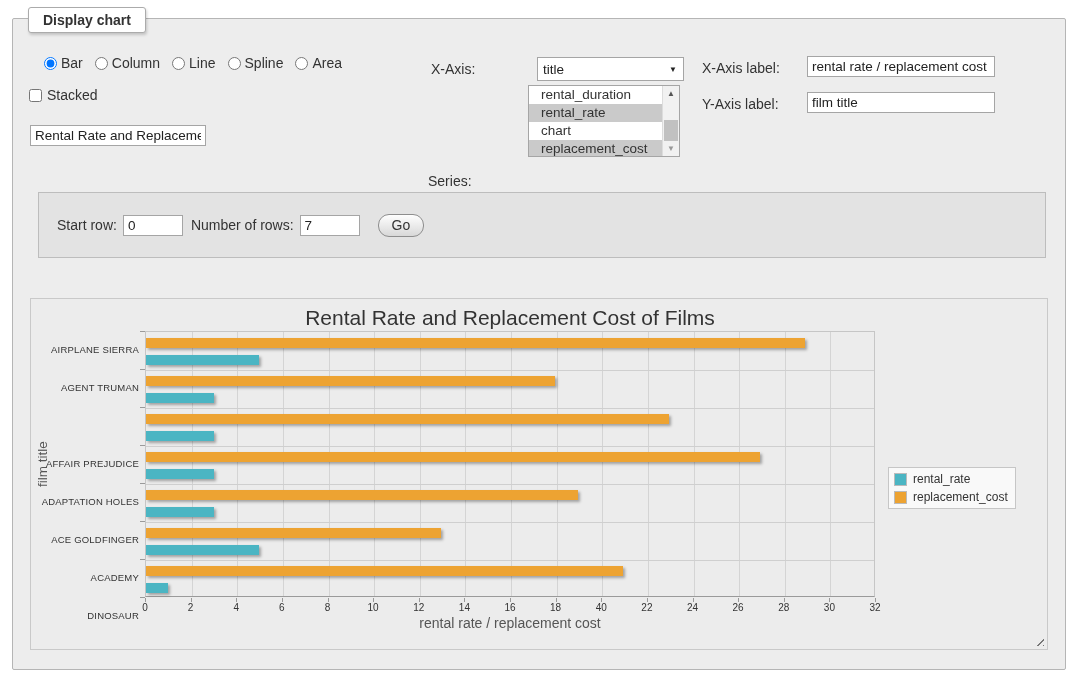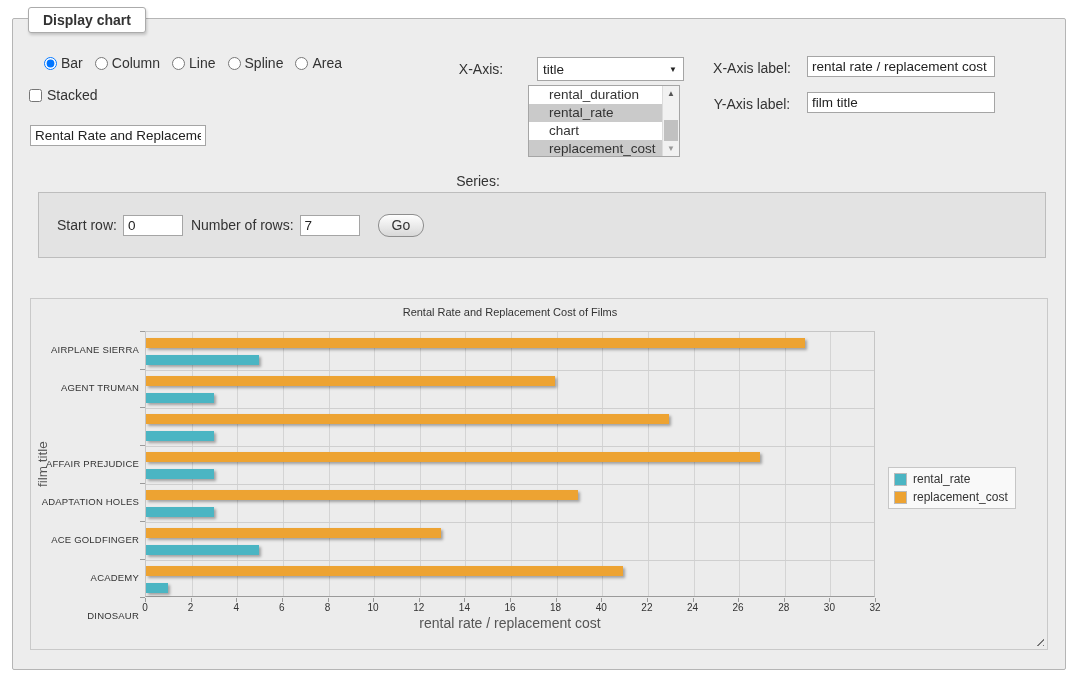--- a/index.html
+++ b/index.html
@@ -13,21 +13,21 @@
   }
   .legend-box {
     position:absolute; left:15px; top:-12px;
     background:#fff; border:1px solid #ababab; border-radius:3px;
     padding:4px 14px; font-size:14px; font-weight:bold; color:#333;
     box-shadow:1px 2px 3px rgba(0,0,0,0.18);
     white-space:nowrap;
   }
 
   .lbl { position:absolute; font-size:14px; color:#333; line-height:20px; }
-  .r-align { text-align:center; }
+  .r-align { text-align:left; }
 
   .radio-group { position:absolute; left:31px; top:36px; display:flex; align-items:flex-start; gap:12px; font-size:14px; color:#333; }
   .radio-item { display:flex; align-items:center; gap:4px; cursor:default; }
   .radio-item input { margin:0; }
 
   .stacked-row { position:absolute; left:16px; top:68px; display:flex; align-items:center; gap:5px; font-size:14px; color:#333; }
   .stacked-row input { margin:0; }
 
   input[type=text] {
     border:1px solid #a5a5a5; background:#fff; color:#222;
@@ -46,21 +46,21 @@
     background:#fff; border:1px solid #a5a5a5;
     display:flex; align-items:center; padding-left:5px; font-size:13.5px; color:#222;
   }
   .select-arrow { position:absolute; right:6px; top:7px; font-size:8px; color:#222; }
 
   .listbox {
     position:absolute; left:515px; top:66px; width:152px; height:72px;
     background:#fff; border:1px solid #a5a5a5; overflow:hidden;
   }
   .opts { position:absolute; left:0; top:0; right:17px; bottom:0; }
-  .opt { height:18px; line-height:18px; padding-left:20px; font-size:13.5px; color:#333; white-space:nowrap; }
+  .opt { height:18px; line-height:18px; padding-left:12px; font-size:13.5px; color:#333; white-space:nowrap; }
   .opt.sel { background:#cacaca; }
   .scrollbar { position:absolute; right:0; top:0; bottom:0; width:17px; background:#f1f1f1; border-left:1px solid #dcdcdc; }
   .sb-btn { position:absolute; left:0; right:0; height:15px; text-align:center; font-size:8px; line-height:15px; color:#555; background:#f1f1f1; }
   .sb-up { top:0; }
   .sb-down { bottom:0; color:#999; }
   .sb-thumb { position:absolute; left:1px; right:1px; top:34px; height:22px; background:#c1c1c1; }
 
   .xlabel-input { position:absolute; left:794px; top:37px; width:188px; }
   .ylabel-input { position:absolute; left:794px; top:73px; width:188px; }
 
@@ -76,21 +76,21 @@
     border:1px solid #8e8e8e; border-radius:11px;
     background:linear-gradient(#fefefe,#d8d8d8);
     font-family:"Liberation Sans", sans-serif; font-size:14px; color:#333;
     padding:2px 13px; height:23px; line-height:17px;
   }
 
   .chart-box {
     position:absolute; left:17px; top:279px; width:1018px; height:352px;
     background:#ececec; border:1px solid #c9c9c9;
   }
-  .chart-title { position:absolute; left:114px; top:7px; width:730px; text-align:center; font-size:11px; color:#333; }
+  .chart-title { position:absolute; left:114px; top:7px; width:730px; text-align:center; font-size:21px; color:#333; }
   .y-title {
     position:absolute; left:4px; top:32px; width:16px; height:266px;
     writing-mode:vertical-rl; transform:rotate(180deg);
     text-align:center; font-size:13.5px; color:#555;
   }
   .plot {
     position:absolute; left:114px; top:32px; width:730px; height:266px;
     border:1px solid #c6c6c6; border-bottom:1px solid #9a9a9a;
   }
   .vgrid { position:absolute; top:0; bottom:0; width:1px; background:#d4d4d4; }

